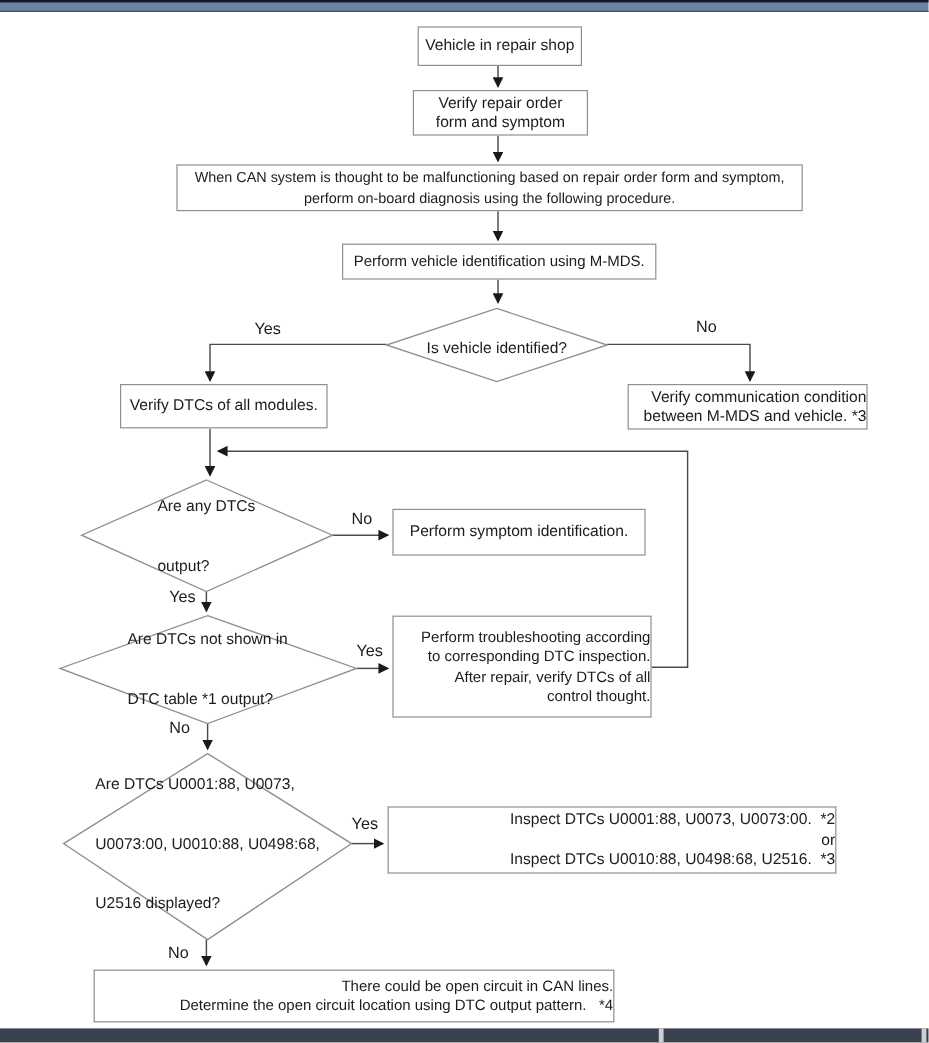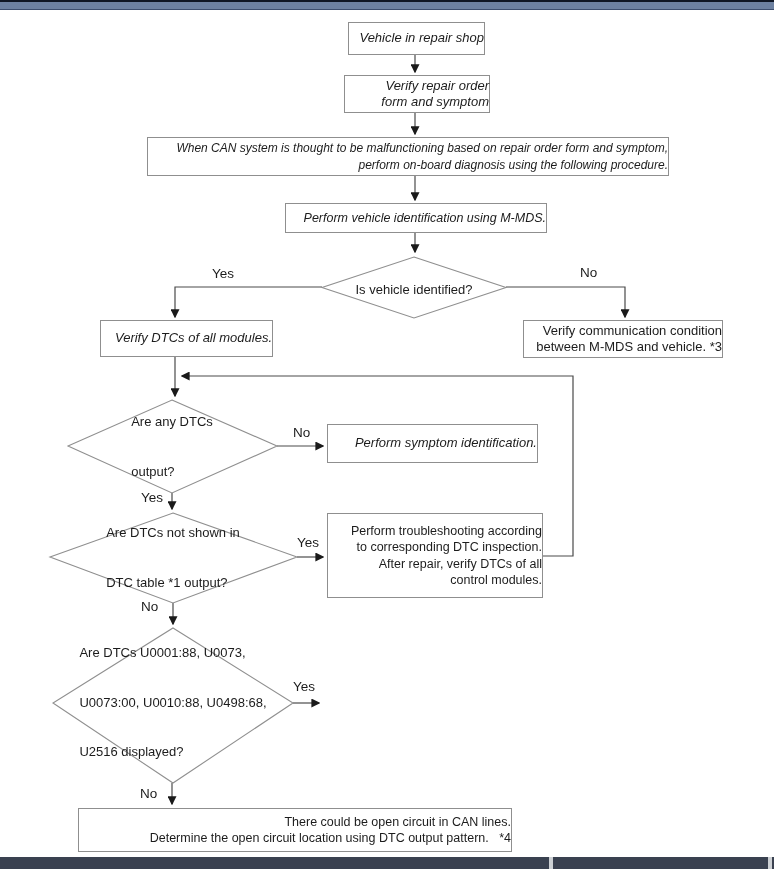--- a/index.html
+++ b/index.html
@@ -12,21 +12,21 @@
     background:#6d81a1;border-top:2px solid #0f1624;border-bottom:1px solid #3d4e6e;
   }
   .bottombar{position:absolute;left:0;top:857px;width:774px;height:12px;background:#3a4150;}
   .bargap{position:absolute;top:857px;width:4px;height:12px;background:#cdd0d4;}
   .lines-svg{position:absolute;left:0;top:0;}
   .fbox{
     position:absolute;background:#fff;border:1px solid #8f8f8f;box-sizing:border-box;
     display:flex;flex-direction:column;justify-content:center;
     font-size:13px;line-height:16.5px;
   }
-  .center{align-items:flex-end;text-align:center;font-style:italic;}
+  .center{align-items:center;text-align:center;}
   .leftal{align-items:flex-end;text-align:left;}
   .bl{white-space:pre;display:block;}
   .fs12{font-size:12px;margin-left:12px;}
   .fs125{font-size:12.5px;}
   .orline{margin-left:86px;}
   .dtext{
     position:absolute;transform:translate(-50%,-50%);text-align:left;
     font-size:13px;line-height:16.5px;white-space:pre;
   }
   .blabel{position:absolute;font-size:13.5px;line-height:14px;}
@@ -96,23 +96,28 @@
   </div>
 
   <div class="fbox center" style="left:327px;top:424px;width:211px;height:39px">
     <span class="bl">Perform symptom identification.</span>
   </div>
 
   <div class="fbox leftal fs125" style="left:327px;top:513px;width:216px;height:85px;padding-left:7px">
     <span class="bl">Perform troubleshooting according</span>
     <span class="bl">to corresponding DTC inspection.</span>
     <span class="bl">After repair, verify DTCs of all</span>
-    <span class="bl">control modules.</span>
+    <span class="bl">control thought.</span>
   </div>
 
+  <div class="fbox leftal" style="left:323px;top:672px;width:374px;height:56px;padding-left:9px">
+    <span class="bl">Inspect DTCs U0001:88, U0073, U0073:00.  *2</span>
+    <span class="bl orline">or</span>
+    <span class="bl">Inspect DTCs U0010:88, U0498:68, U2516.  *3</span>
+  </div>
 
   <div class="fbox leftal fs125" style="left:78px;top:808px;width:434px;height:44px;padding-left:24px">
     <span class="bl">There could be open circuit in CAN lines.</span>
     <span class="bl">Determine the open circuit location using DTC output pattern.   *4</span>
   </div>
 
   <div class="dtext" style="left:414px;top:290px">
     <span class="bl">Is vehicle identified?</span>
   </div>
   <div class="dtext" style="left:172px;top:447px">

